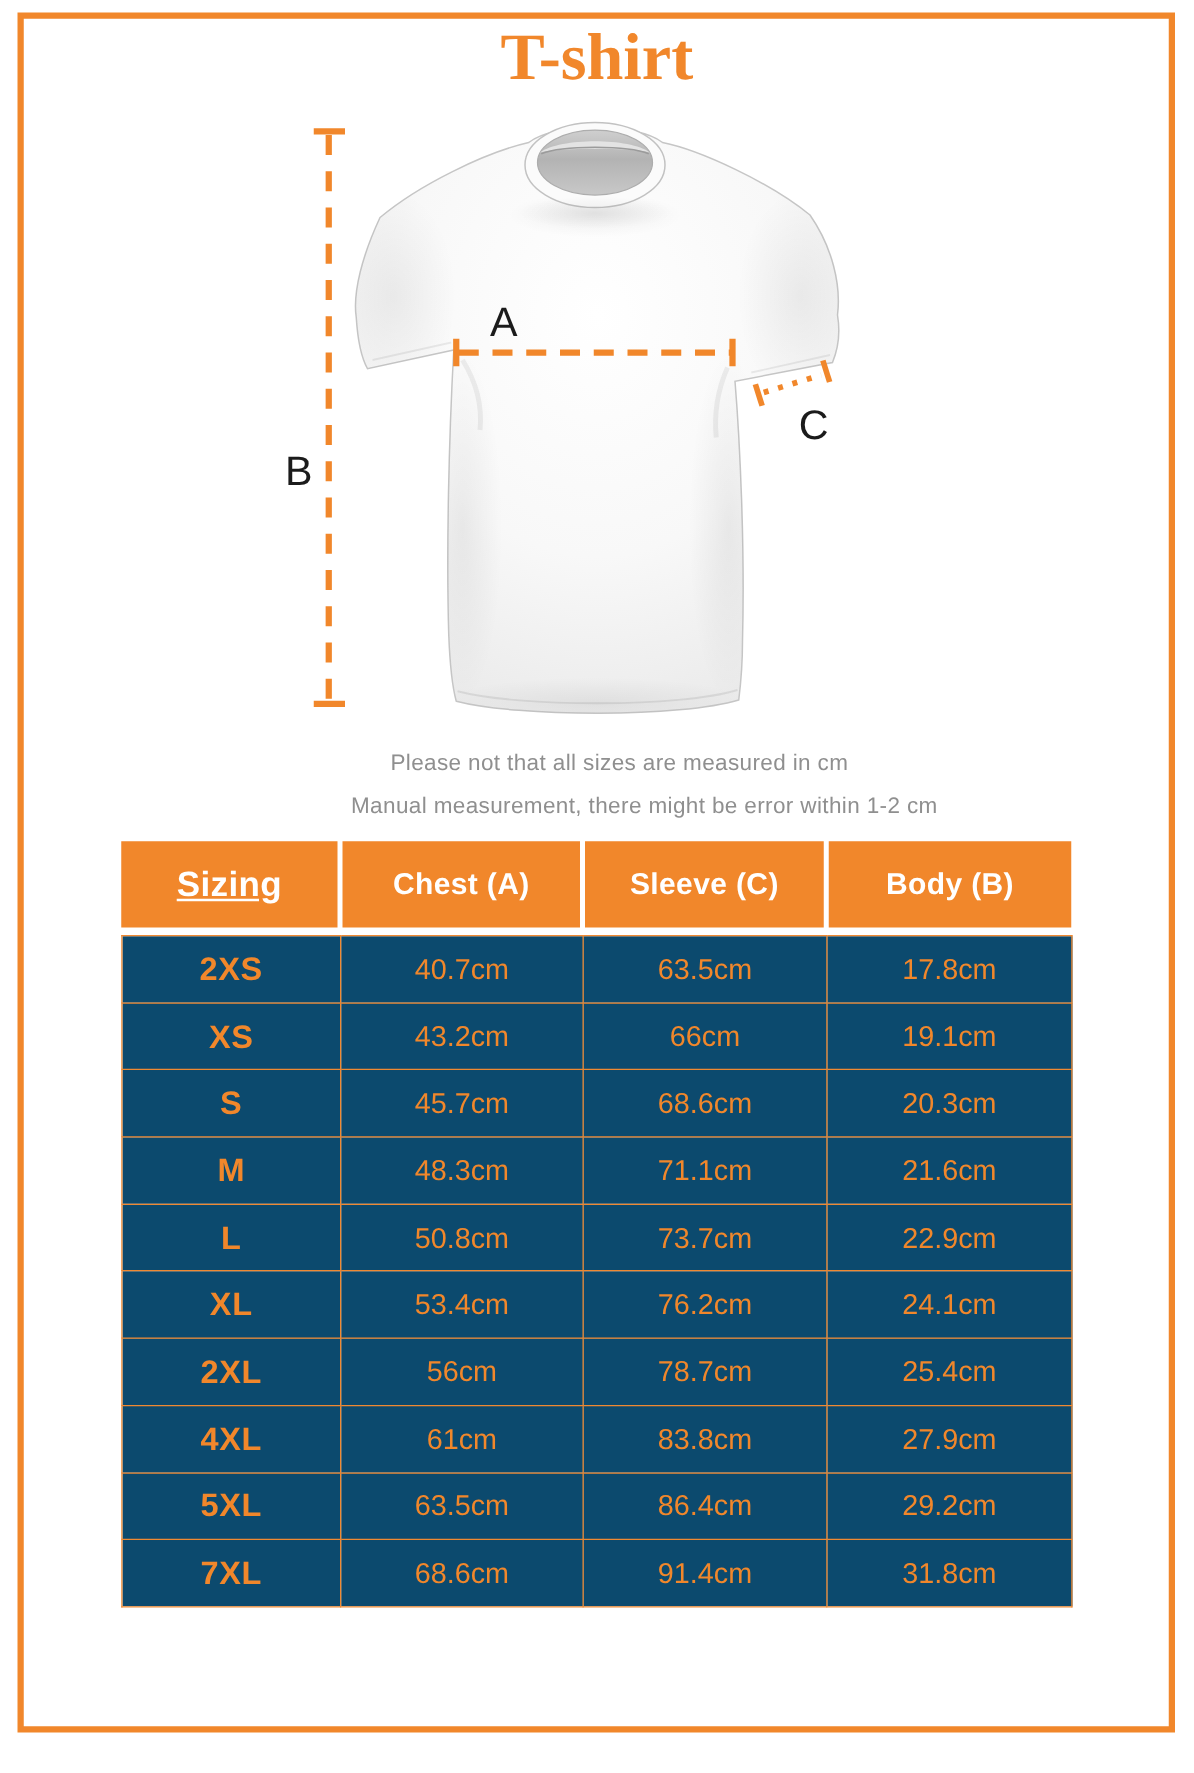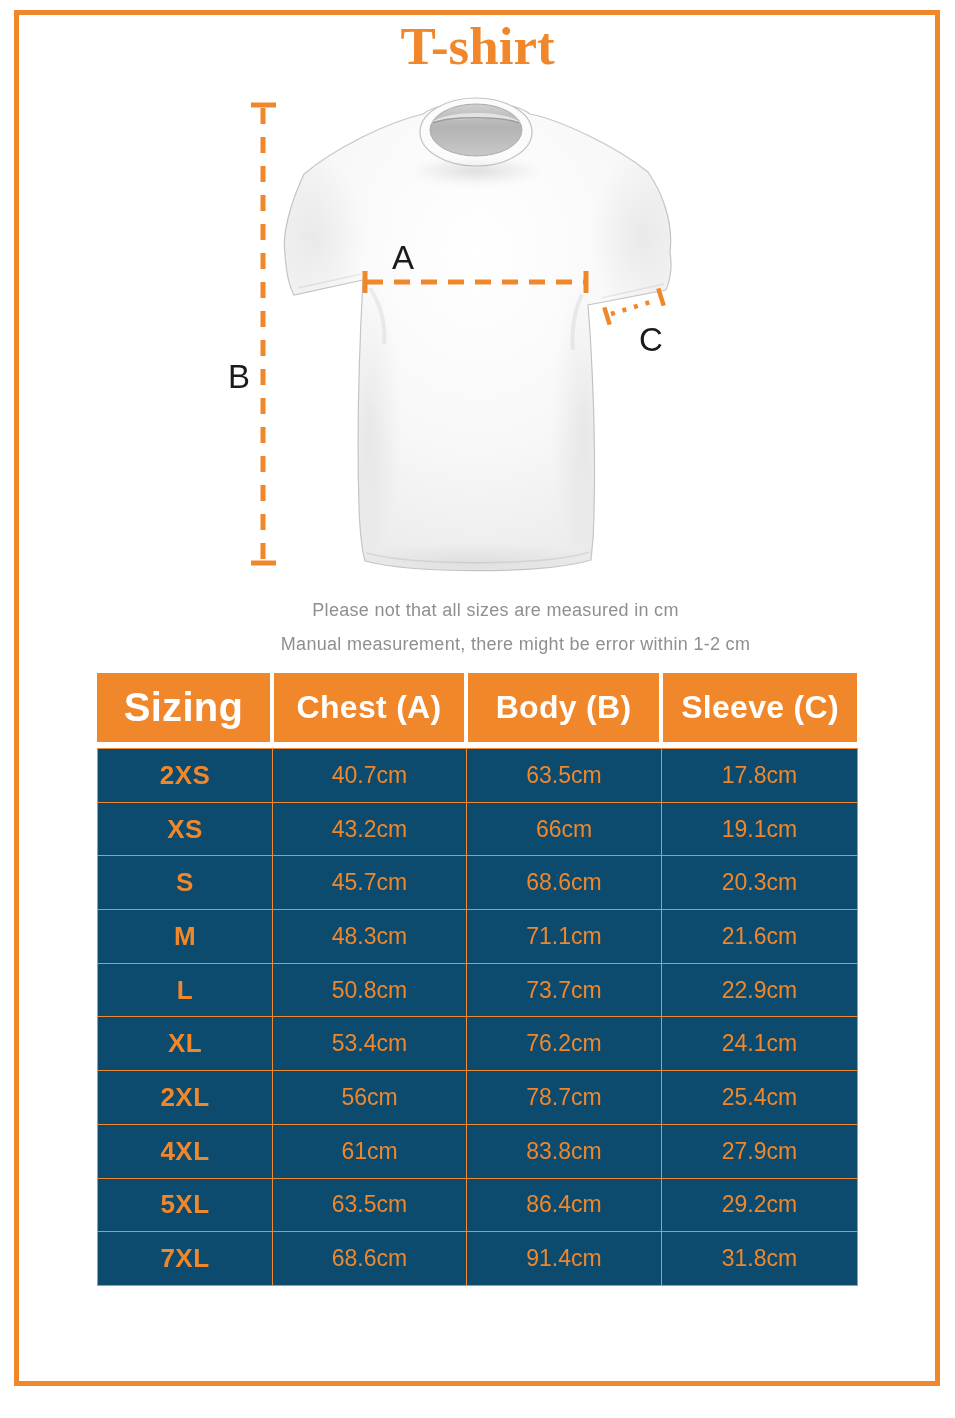--- a/index.html
+++ b/index.html
@@ -52,23 +52,23 @@
   .thead {
     display:grid;
     grid-template-columns:173px 190px 191px 194px;
     column-gap:4px;
     height:69px;
   }
   .th {
     background:var(--orange);
     color:#ffffff;
     display:flex; align-items:center; justify-content:center;
-    font-weight:700; font-size:32px; letter-spacing:0.3px;
-  }
-  .th.sizing { font-size:40px; }
+    font-weight:700; font-size:24px; letter-spacing:0.3px;
+  }
+  .th.sizing { font-size:28px;text-decoration:underline; }
   .tbody-table {
     margin-top:6px;
     border-collapse:collapse;
     table-layout:fixed;
     width:760px;
   }
   .tbody-table td {
     border:1.6px solid var(--orange-border);
     height:52.7px;
     text-align:center; vertical-align:middle;
@@ -185,22 +185,22 @@
     </svg>
   </div>
 
   <p class="note note1">Please not that all sizes are measured in cm</p>
   <p class="note note2">Manual measurement, there might be error within 1-2 cm</p>
 
   <div class="sizing-table-wrap">
     <div class="thead">
       <div class="th sizing">Sizing</div>
       <div class="th">Chest (A)</div>
+      <div class="th">Sleeve (C)</div>
       <div class="th">Body (B)</div>
-      <div class="th">Sleeve (C)</div>
     </div>
     <table class="tbody-table">
       <colgroup>
         <col style="width:175px">
           <col style="width:194px">
           <col style="width:195px">
           <col style="width:196px">
       </colgroup>
       <tbody id="tbody">
           <tr>

